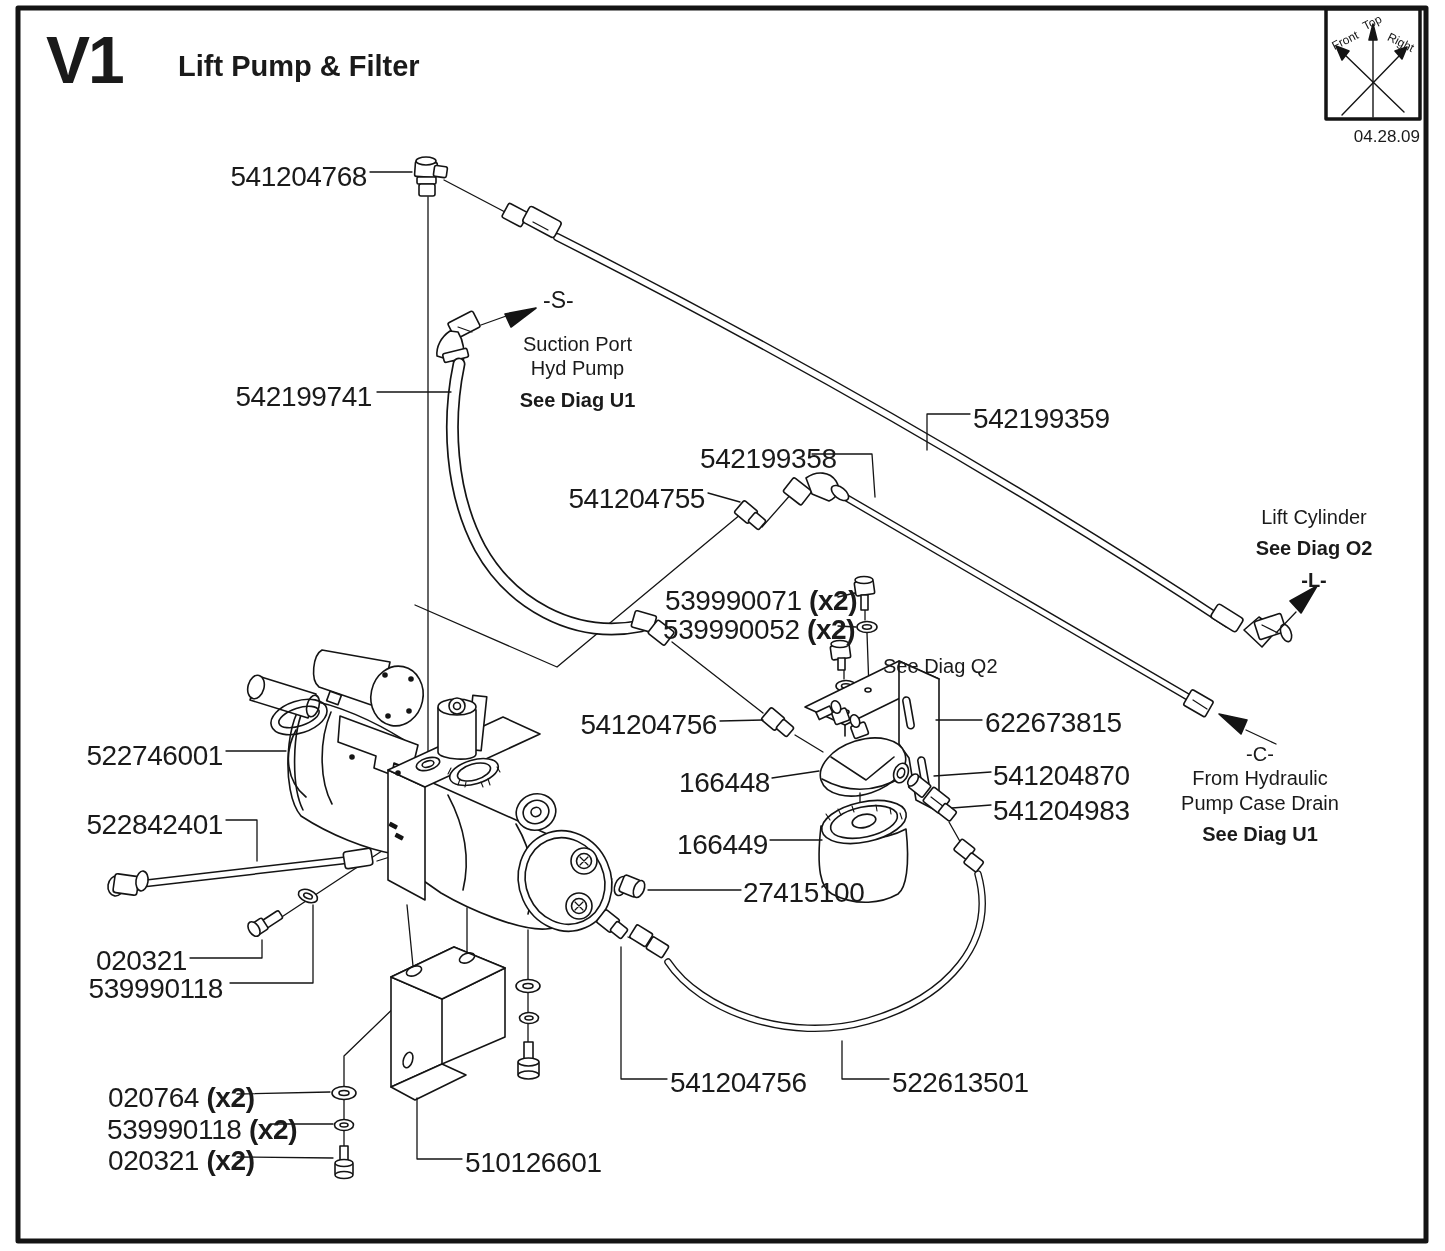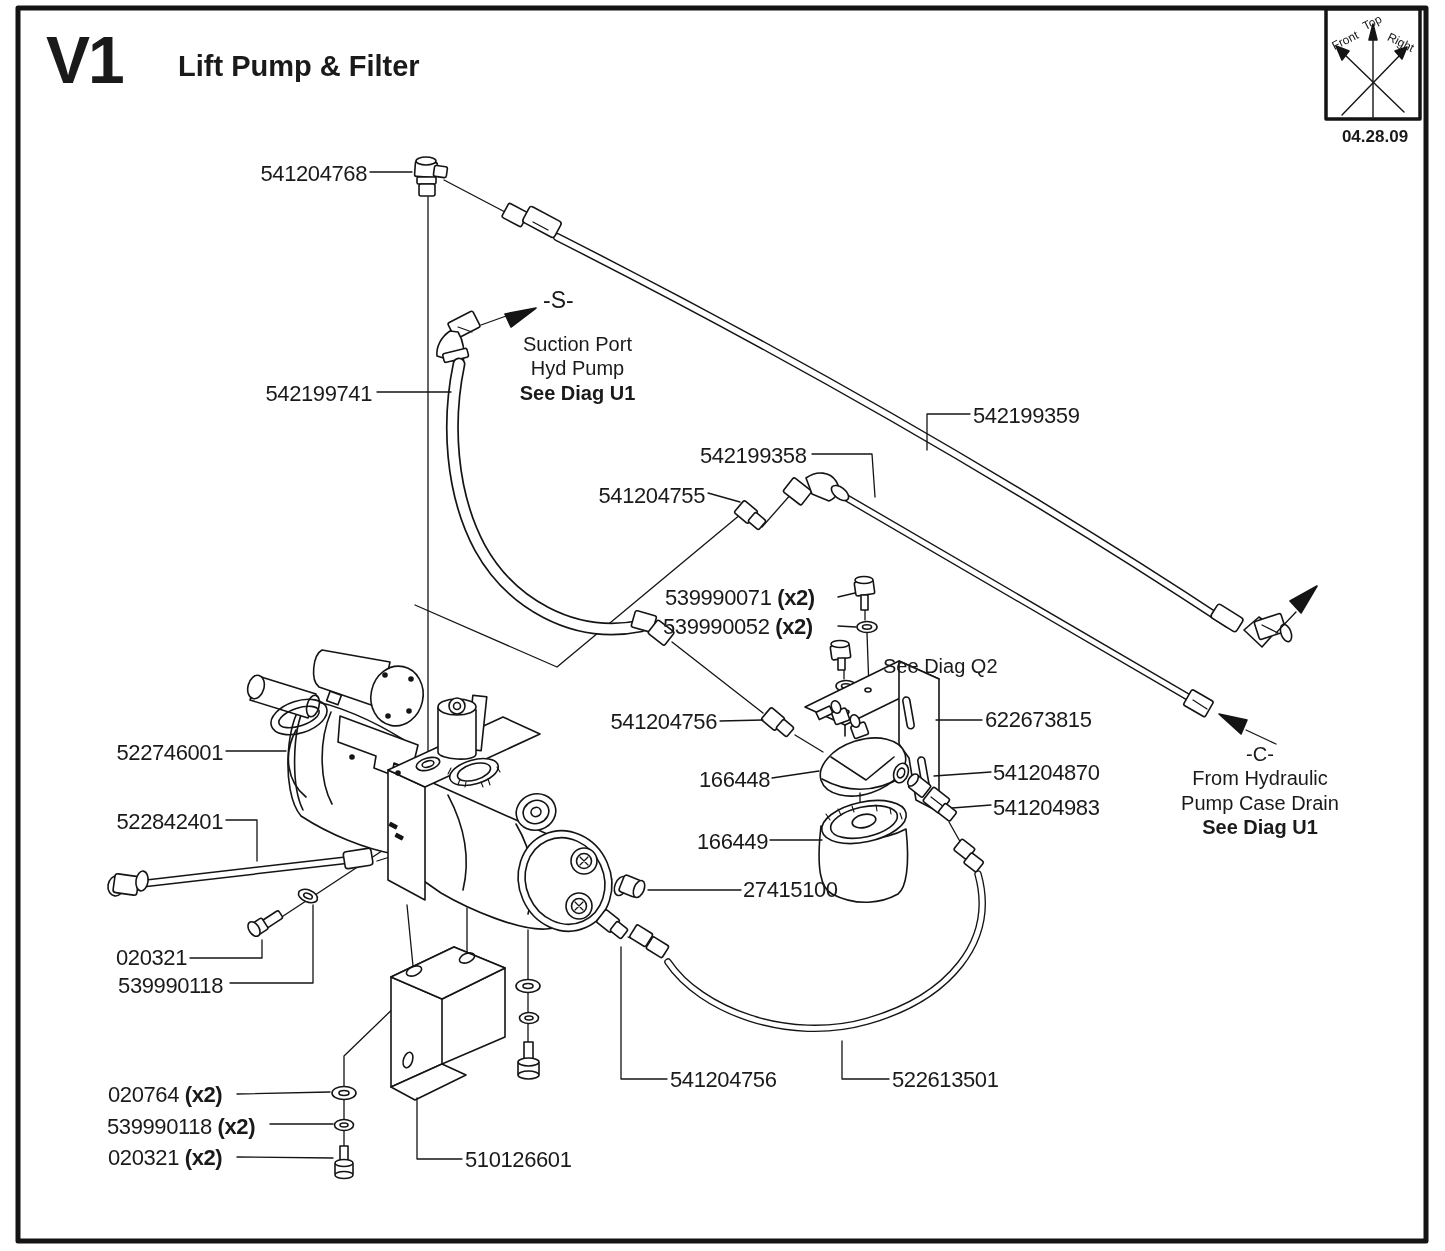--- a/index.html
+++ b/index.html
@@ -1,28 +1,28 @@
 <!DOCTYPE html>
 <html><head>
 <meta charset="utf-8">
 <style>
   html,body{margin:0;padding:0;background:#f2f2f2;}
   .stage{
     position:relative;width:1445px;height:1251px;background:#fff;
     font-family:"Liberation Sans", sans-serif;color:#1a1a1a;overflow:hidden;
   }
   .stage svg{position:absolute;left:0;top:0;}
-  .lbl{position:absolute;font-size:22px;letter-spacing:-0.4px;white-space:nowrap;line-height:1.05;}
+  .lbl{position:absolute;font-size:28px;letter-spacing:-0.4px;white-space:nowrap;line-height:1.05;}
   .lbl b{font-weight:bold;}
   .ann{position:absolute;text-align:center;font-size:20px;line-height:1.22;white-space:nowrap;}
-  .ann .b{font-weight:bold;}
+  .ann .b{font-weight:bold;margin-top:7px;}
   .marker{position:absolute;font-size:23px;white-space:nowrap;}
   .title-code{position:absolute;left:46px;top:22px;font-size:66px;font-weight:bold;letter-spacing:-2px;}
   .title-text{position:absolute;left:150px;top:50px;font-size:29px;font-weight:bold;margin-left:28px;}
-  .date{position:absolute;left:1330px;top:127px;width:90px;text-align:center;font-size:17px;font-weight:bold;}
+  .date{position:absolute;left:1330px;top:127px;width:90px;text-align:right;font-size:17px;font-weight:normal;}
 </style>
 </head>
 <body>
 
 <div class="stage">
 
 <svg width="1445" height="1251" viewBox="0 0 1445 1251">
   <g stroke="#141414" stroke-width="1.6" fill="none" stroke-linecap="round" stroke-linejoin="round">
 
     <rect x="18" y="8" width="1408" height="1233" stroke-width="5"></rect>
@@ -363,20 +363,25 @@
 <div class="lbl" style="left:670px;top:1068px;"><span>541204756</span></div>
 <div class="lbl" style="left:892px;top:1068px;"><span>522613501</span></div>
 
 <div class="marker" style="left:543px;top:287px;">-S-</div>
 <div class="ann" style="left:495px;top:332px;width:165px;">
   <div>Suction Port</div>
   <div>Hyd Pump</div>
   <div class="b">See Diag U1</div>
 </div>
 
+<div class="ann" style="left:1238px;top:505px;width:152px;">
+  <div>Lift Cylinder</div>
+  <div class="b">See Diag O2</div>
+  <div class="b">-L-</div>
+</div>
 
 <div class="ann b" style="left:883px;top:640px;margin-top:14px;">See Diag Q2</div>
 
 <div class="ann" style="left:1160px;top:742px;width:200px;">
   <div>-C-</div>
   <div>From Hydraulic</div>
   <div>Pump Case Drain</div>
   <div class="b">See Diag U1</div>
 </div>
 

